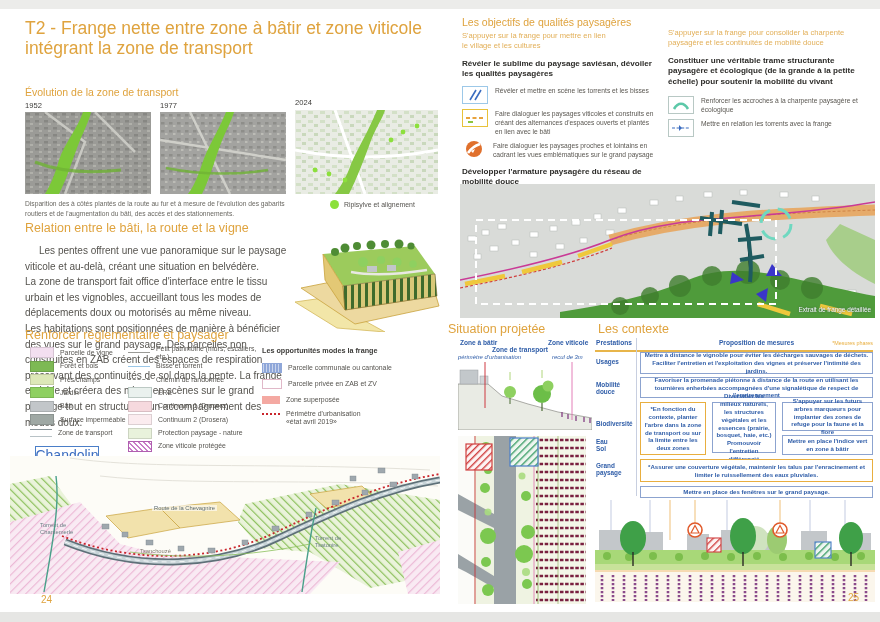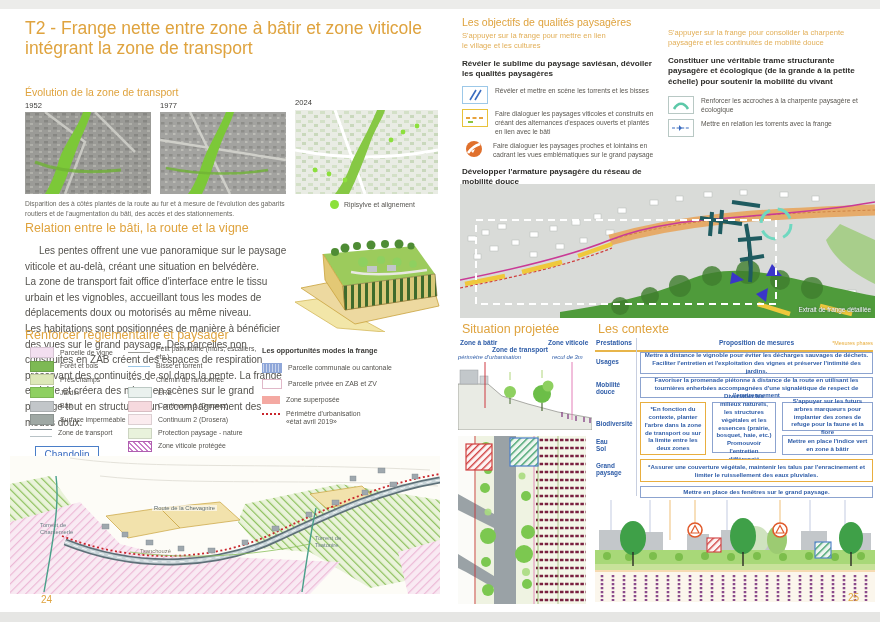--- a/index.html
+++ b/index.html
@@ -226,21 +226,21 @@
         <span class="leglabel">Zone superposée</span>
       </div>
     <div class="legrow" style="height:20px">
         <span class="opt-sw" style="border-top:2.2px dotted #C9252C"></span>
         <span class="leglabel pre">Périmètre d'urbanisation
 «état avril 2019»</span>
       </div>
   </div>
 
   <div class="abs" style="left:35px;top:446px;width:62px;height:15px;border:1px solid #4A7EC8;background:#fff;display:flex;align-items:center;justify-content:center">
-    <span style="font-size:10px;color:#3A6CC0">Chandolin</span>
+    <span style="font-size:14px;color:#3A6CC0">Chandolin</span>
   </div>
 
   <div class="mapbox" style="left:10px;top:456px;width:430px;height:138px">
     <svg width="430" height="138">
       <defs>
         <pattern id="pH" width="6" height="6" patternUnits="userSpaceOnUse" patternTransform="rotate(45)">
             <rect width="6" height="6" fill="#F9EAF3"></rect>
             <rect width="1.2" height="6" fill="#ECB9D6"></rect>
           </pattern>
         <pattern id="gH" width="6" height="6" patternUnits="userSpaceOnUse" patternTransform="rotate(-45)">
@@ -440,21 +440,21 @@
       <g fill="#3A35C9">
           <polygon points="272,88 284,96 270,100"></polygon>
           <polygon points="312,80 322,92 306,92"></polygon>
           <polygon points="296,110 308,104 306,118"></polygon>
         </g>
       <rect x="16" y="36" width="300" height="84" fill="none" stroke="#FFFFFF" stroke-width="2" stroke-dasharray="7,5"></rect>
     </svg>
   </div>
   <div class="abs" style="left:745px;top:306px;width:126px;text-align:right;font-size:6.4px;color:#F2F6FA;text-shadow:0 0 2px #4A5A50">Extrait de frange détaillée</div>
 
-  <div class="abs hsec" style="left:462px;top:322px">Situation projetée</div>
+  <div class="abs hsec" style="left:448px;top:322px">Situation projetée</div>
   <div class="abs seclab" style="left:460px;top:339px">Zone à bâtir</div>
   <div class="abs seclab" style="left:492px;top:346px">Zone de transport</div>
   <div class="abs seclab" style="left:548px;top:339px">Zone viticole</div>
   <div class="abs secita" style="left:458px;top:354px">périmètre d'urbanisation</div>
   <div class="abs secita" style="left:552px;top:354px">recul de 3m</div>
 
   <div class="mapbox" style="left:458px;top:362px;width:134px;height:68px">
     <svg width="134" height="68">
       <polygon points="0,22 30,22 44,34 70,42 100,50 134,56 134,68 0,68" fill="#E9EBE4" stroke="#8A8A84" stroke-width="0.7"></polygon>
       <rect x="2" y="8" width="18" height="14" fill="#C3C8CB" stroke="#9A9FA2" stroke-width="0.5"></rect>

